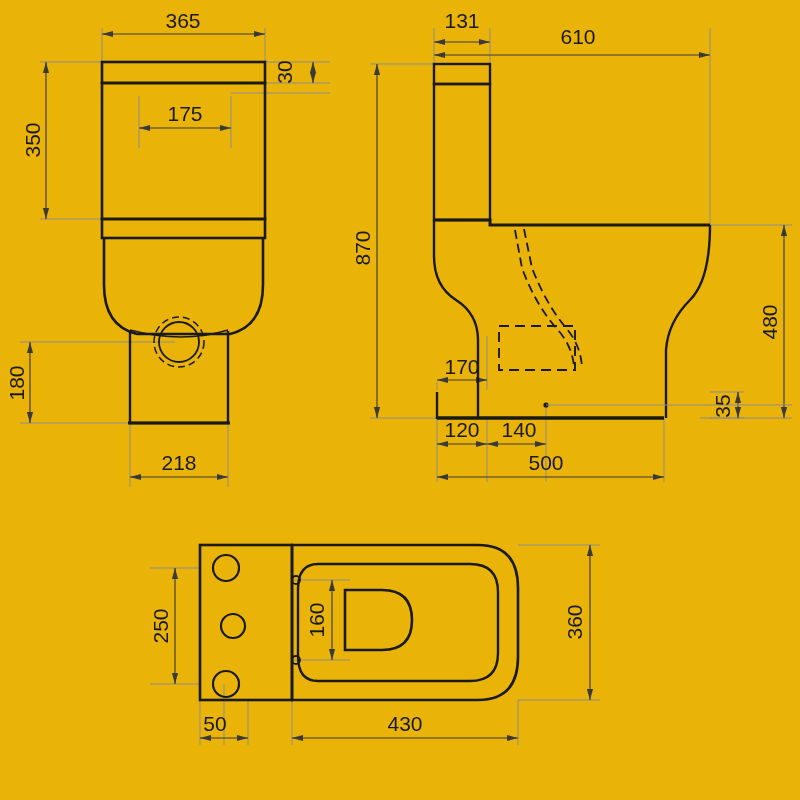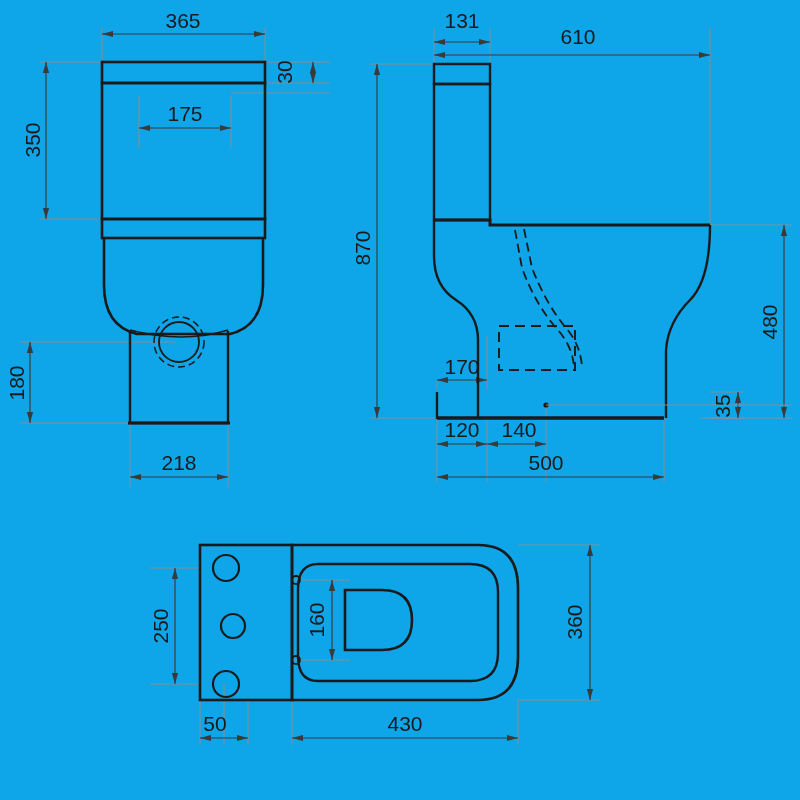--- a/index.html
+++ b/index.html
@@ -1,17 +1,17 @@
 <!DOCTYPE html>
 <html><head>
 <meta charset="utf-8">
 <style>
   html,body{margin:0;padding:0;background:#ffffff;}
   body{width:800px;height:800px;font-family:"Liberation Sans",sans-serif;}
-  #stage{position:relative;width:800px;height:800px;overflow:hidden;background:#0ea5e9;}
+  #stage{position:relative;width:800px;height:800px;overflow:hidden;background:#eab308;}
   svg{display:block;}
   .dimtxt{font-family:"Liberation Sans",sans-serif;font-size:21px;fill:#1a1a1a;letter-spacing:0px;}
 </style>
 </head>
 <body>
 
 <div id="stage">
 <svg width="800" height="800" viewBox="0 0 800 800">
 
   <defs>

